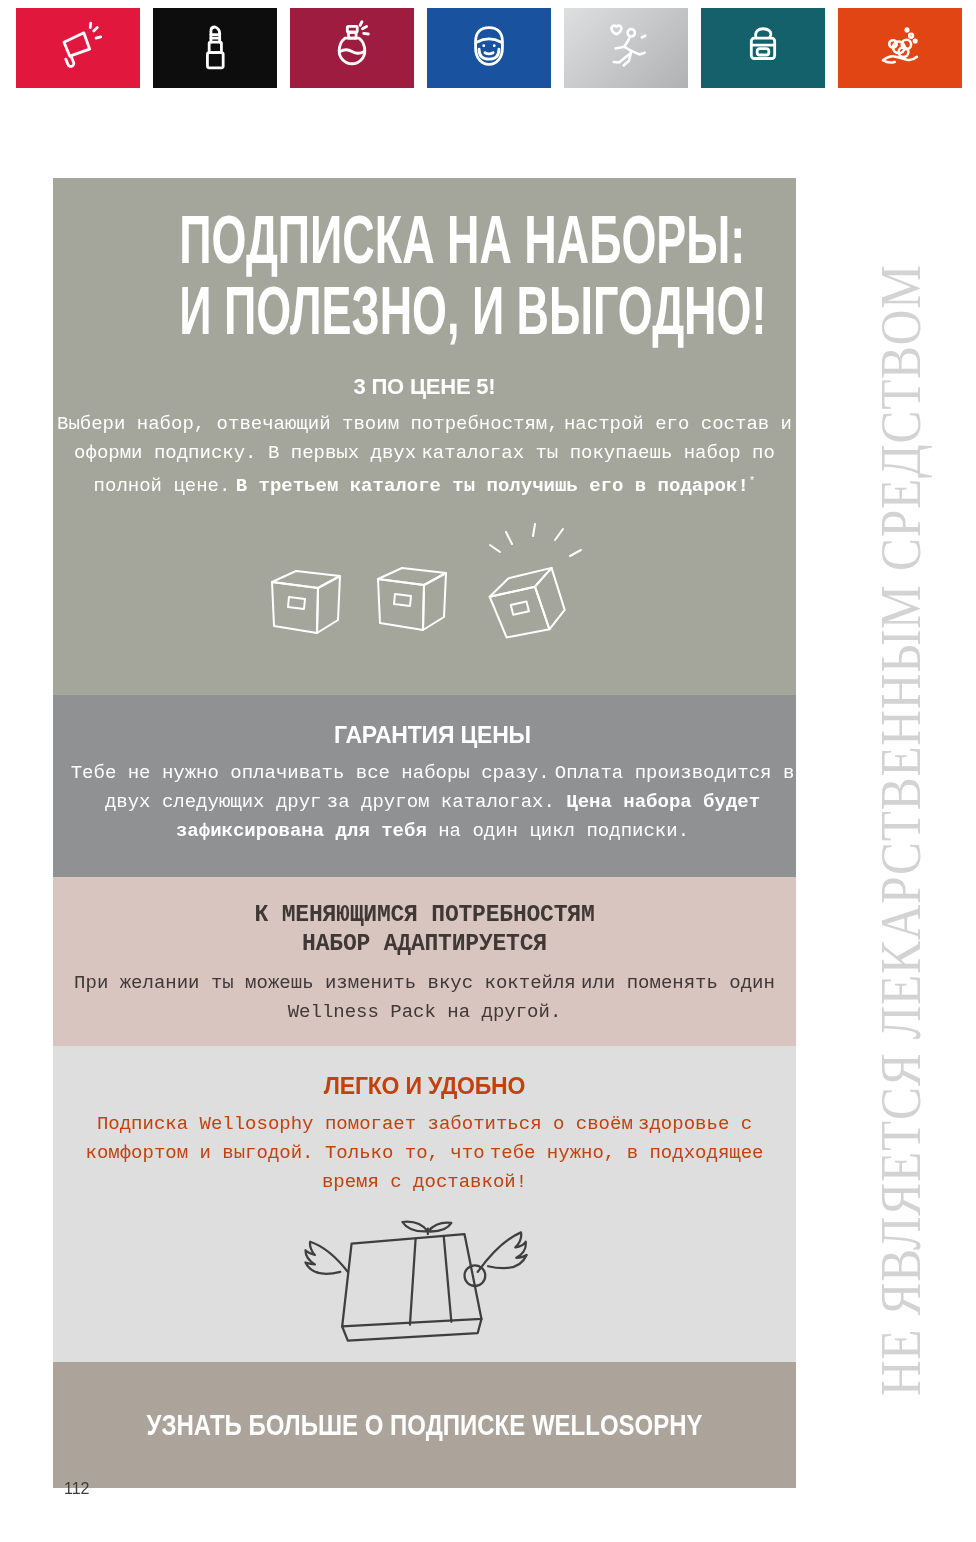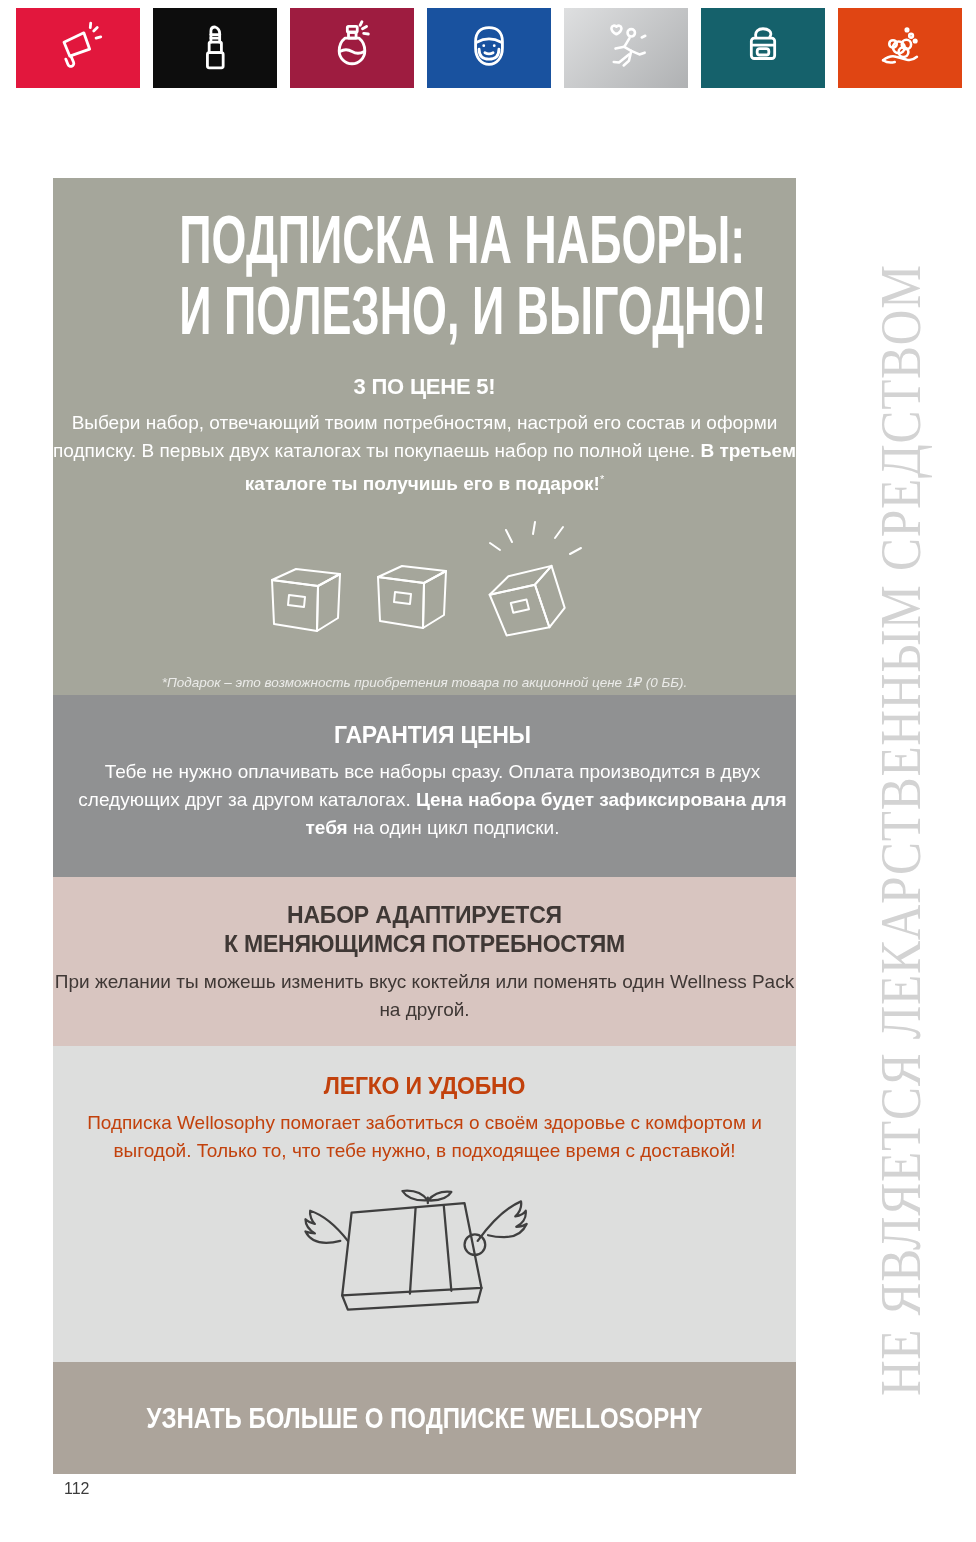--- a/index.html
+++ b/index.html
@@ -12,29 +12,29 @@
   .tile svg{display:block;}
   .tile-silver{background-image:linear-gradient(135deg,rgba(255,255,255,.45),rgba(0,0,0,.10));}
 
   
   .content{position:absolute;left:53px;top:178px;width:743px;}
   .panel{width:100%;text-align:center;box-sizing:border-box;}
   .panel-hero{height:517px;padding-top:26px;color:#fff;}
   .panel-price{height:182px;padding-top:26px;color:#fff;}
   .panel-adapt{height:169px;padding-top:24px;color:#3f3835;}
   .panel-easy{height:316px;padding-top:26px;color:#c2410c;}
-  .panel-cta{height:112px;display:flex;align-items:center;justify-content:center;color:#fff;}
+  .panel-cta{height:126px;display:flex;align-items:center;justify-content:center;color:#fff;}
 
   .hero-title{margin:0;font-size:68px;line-height:1.05;font-weight:700;color:#fff;}
   .hero-title span{display:block;white-space:nowrap;transform:scaleX(.66);transform-origin:50% 50%;}
 
   .sec-head{margin:0;font-size:23px;line-height:1.28;font-weight:700;letter-spacing:-.2px;}
   .body-text{margin:8px 0 0 0;font-size:19px;line-height:28px;font-weight:400;}
   .body-text span{display:inline;}
-  .line{display:block;}
+  .line{display:block;font-family:Liberation Mono, monospace;}
   .b{font-weight:700;}
   sup.star{font-size:11px;vertical-align:super;}
 
   .boxes-wrap{margin-top:14px;}
   .footnote{margin:8px 0 0 0;font-size:13.5px;font-style:italic;color:rgba(255,255,255,.78);}
 
   .parcel-wrap{margin-top:10px;}
 
   .cta-label{display:block;white-space:nowrap;font-size:30px;font-weight:700;
              transform:scaleX(.8);transform-origin:50% 50%;}
@@ -172,37 +172,36 @@
             <path d="M17 37 L33 39 L32 49 L16 47 Z"></path>
           </g>
           <path d="M252 30 L246 18"></path>
           <path d="M273 22 L275 10"></path>
           <path d="M295 26 L303 15"></path>
           <path d="M310 42 L321 36"></path>
           <path d="M240 38 L230 31"></path>
         </svg>
       </div>
 
-      <p class="footnote">*Подарок – это возможность приобретения товара по акционной цене 1₽ (0 ББ).</p>
     </section>
 
     <section class="panel panel-price" style="background-color: rgb(144, 145, 146); padding-left: 16px;">
       <h2 class="sec-head">ГАРАНТИЯ ЦЕНЫ</h2>
       <p class="body-text">
         <span class="line">Тебе не нужно оплачивать все наборы сразу.</span>
         <span class="line">Оплата производится в двух следующих друг</span>
         <span class="line"><span>за другом каталогах. </span><span class="b">Цена набора будет</span></span>
         <span class="line"><span class="b">зафиксирована для тебя</span><span> на один цикл подписки.</span></span>
       </p>
     </section>
 
     <section class="panel panel-adapt" style="background-color: rgb(216, 197, 192);">
       <h2 class="sec-head">
+        <span class="line">К МЕНЯЮЩИМСЯ ПОТРЕБНОСТЯМ</span>
         <span class="line">НАБОР АДАПТИРУЕТСЯ</span>
-        <span class="line">К МЕНЯЮЩИМСЯ ПОТРЕБНОСТЯМ</span>
       </h2>
       <p class="body-text">
         <span class="line">При желании ты можешь изменить вкус коктейля</span>
         <span class="line">или поменять один Wellness Pack на другой.</span>
       </p>
     </section>
 
     <section class="panel panel-easy" style="background-color: rgb(221, 222, 221);">
       <h2 class="sec-head">ЛЕГКО И УДОБНО</h2>
       <p class="body-text">

